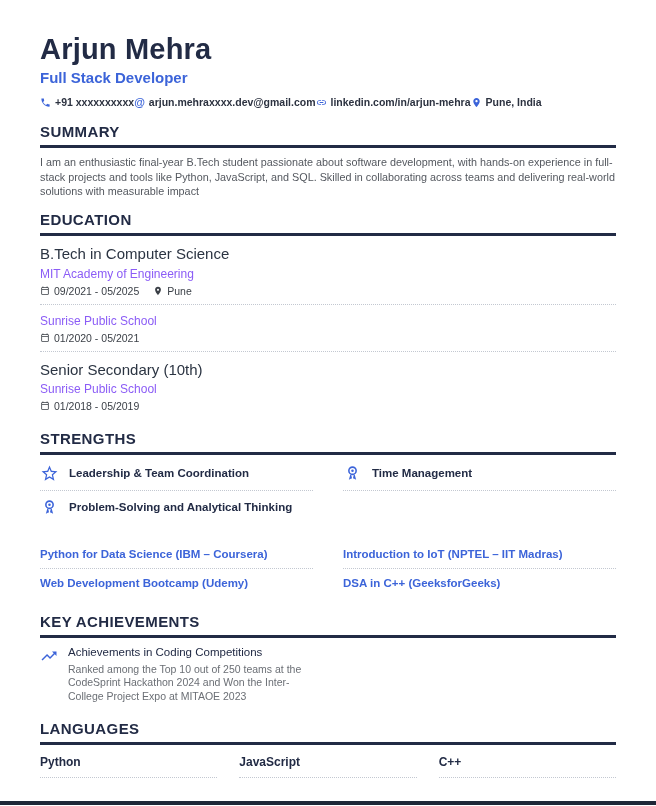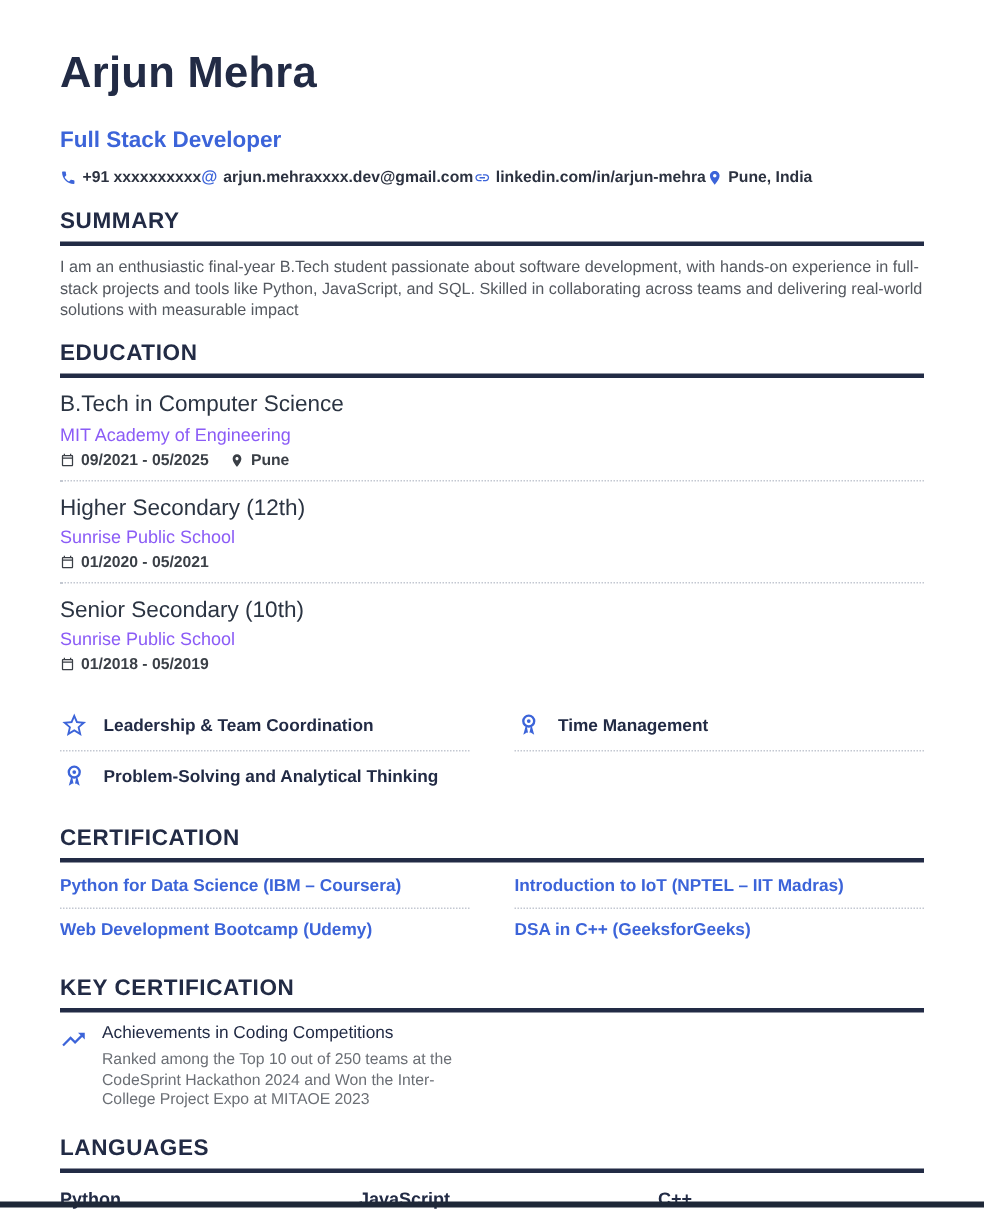--- a/index.html
+++ b/index.html
@@ -2,39 +2,39 @@
 <html><head>
 <meta charset="utf-8">
 <style>
   * { margin:0; padding:0; box-sizing:border-box; }
   html,body { width:656px; height:806px; background:#ffffff; overflow:hidden;
     font-family:"Liberation Sans", sans-serif; position:relative; }
   .page { padding:34px 40px 0 40px; width:656px; }
 
   
   .name { font-size:29px; font-weight:800; color:#222b45; line-height:1.08; letter-spacing:.2px; }
-  .subtitle { font-size:15px; font-weight:700; color:#3c64d9; margin-top:20px; }
+  .subtitle { font-size:15px; font-weight:700; color:#3c64d9; margin-top:4px; }
   .contacts { display:flex; align-items:center; margin-top:10px;
     font-size:10.5px; font-weight:600; color:#2c3240; }
   .contact { display:flex; align-items:center; gap:4px; white-space:nowrap; }
   .contact svg { width:11px; height:11px; fill:#3c64d9; flex:0 0 auto; }
   .at-glyph { color:#3c64d9; font-weight:700; font-size:11px; }
 
   
   section { margin-top:13px; }
   h2 { font-size:15px; font-weight:800; color:#222b45; letter-spacing:.4px;
     padding-bottom:5px; border-bottom:3px solid #222b45; }
   .summary-text { margin-top:7px; font-size:10.8px; line-height:1.33; color:#54585f; }
 
   
   .edu-entry { margin-top:9px; }
   .edu-degree { font-size:15px; font-weight:400; color:#2b3442; line-height:1.15; }
   .edu-school { font-size:12px; font-weight:400; color:#8b5cf6; margin-top:4px; }
   .edu-meta { display:flex; align-items:center; gap:14px; margin-top:4px;
-    font-size:10.5px; color:#3a3f46;font-weight:bold; }
+    font-size:10.5px; color:#3a3f46; }
   .edu-meta .meta-item { display:flex; align-items:center; gap:4px; }
   .edu-meta svg { width:10px; height:10px; fill:#3a3f46; }
   .dotted { border-bottom:1.5px dotted #c3c8d1; margin-top:7px; }
 
   
   .grid2 { display:grid; grid-template-columns:1fr 1fr; column-gap:30px; margin-top:2px; }
   .strength-cell { display:flex; align-items:center; gap:10px; padding:7px 0;text-align:right; }
   .strength-cell.rule { border-bottom:1.5px dotted #c3c8d1; }
   .strength-cell svg { width:19px; height:19px; flex:0 0 auto; }
   .strength-label { font-size:11.5px; font-weight:700; color:#222b45; }
@@ -114,21 +114,20 @@
           <svg viewBox="0 0 24 24">
               <path d="M12 2C8.1 2 5 5.1 5 9c0 5.2 7 13 7 13s7-7.8 7-13c0-3.9-3.1-7-7-7zm0 9.5c-1.4 0-2.5-1.1-2.5-2.5S10.6 6.5 12 6.5s2.5 1.1 2.5 2.5-1.1 2.5-2.5 2.5z"></path>
             </svg>
           <span>Pune</span>
         </span>
       </div>
       <div class="dotted"></div>
     </div>
 
     <div class="edu-entry">
-      <div class="edu-degree">Higher Secondary (12th)</div>
       <div class="edu-school">Sunrise Public School</div>
       <div class="edu-meta">
         <span class="meta-item">
           <svg viewBox="0 0 24 24">
               <path d="M19 3h-1V1h-2v2H8V1H6v2H5c-1.1 0-2 .9-2 2v14c0 1.1.9 2 2 2h14c1.1 0 2-.9 2-2V5c0-1.1-.9-2-2-2zm0 16H5V9h14v10zM5 7V5h14v2H5z"></path>
             </svg>
           <span>01/2020 - 05/2021</span>
         </span>
       </div>
       <div class="dotted"></div>
@@ -142,20 +141,21 @@
           <svg viewBox="0 0 24 24">
               <path d="M19 3h-1V1h-2v2H8V1H6v2H5c-1.1 0-2 .9-2 2v14c0 1.1.9 2 2 2h14c1.1 0 2-.9 2-2V5c0-1.1-.9-2-2-2zm0 16H5V9h14v10zM5 7V5h14v2H5z"></path>
             </svg>
           <span>01/2018 - 05/2019</span>
         </span>
       </div>
     </div>
   </section>
 
   <section style="margin-top:18px;">
+    <h2>STRENGTHS</h2>
     <div class="grid2">
       <div class="strength-cell rule">
         <svg viewBox="0 0 24 24" fill="#3c64d9">
             <path d="M22 9.2l-7.2-.6L12 2 9.2 8.6 2 9.2l5.5 4.7L5.8 21 12 17.3 18.2 21l-1.7-7.1L22 9.2zM12 15.4l-3.8 2.3 1-4.3-3.3-2.9 4.4-.4L12 6l1.7 4.1 4.4.4-3.3 2.9 1 4.3-3.8-2.3z"></path>
           </svg>
         <span class="strength-label">Leadership &amp; Team Coordination</span>
       </div>
       <div class="strength-cell rule">
         <svg viewBox="0 0 24 24">
             <circle cx="12" cy="8.5" r="4.6" fill="none" stroke="#3c64d9" stroke-width="2"></circle>
@@ -170,31 +170,30 @@
             <circle cx="12" cy="8.5" r="1.6" fill="#3c64d9"></circle>
             <path d="M9.2 13.5L7.4 20l3-1.8 1 .2-1-5zm5.6 0l1.8 6.5-3-1.8-1 .2 1-5z" fill="#3c64d9"></path>
           </svg>
         <span class="strength-label">Problem-Solving and Analytical Thinking</span>
       </div>
       <div></div>
     </div>
   </section>
 
   <section style="margin-top:16px;">
-    <h2>CERTIFICATION</h2>
     <div class="grid2">
       <div class="cert-cell rule">Python for Data Science (IBM – Coursera)</div>
       <div class="cert-cell rule">Introduction to IoT (NPTEL – IIT Madras)</div>
       <div class="cert-cell">Web Development Bootcamp (Udemy)</div>
       <div class="cert-cell">DSA in C++ (GeeksforGeeks)</div>
     </div>
   </section>
 
   <section style="margin-top:16px;">
-    <h2>KEY CERTIFICATION</h2>
+    <h2>KEY ACHIEVEMENTS</h2>
     <div class="ach-item">
       <svg viewBox="0 0 24 24" fill="#3c64d9">
           <path d="M16 6l2.3 2.3-4.9 4.9-4-4L2 16.6 3.4 18l6-6 4 4 6.3-6.3L22 12V6z"></path>
         </svg>
       <div>
         <div class="ach-title">Achievements in Coding Competitions</div>
         <div class="ach-desc">Ranked among the Top 10 out of 250 teams at the CodeSprint Hackathon 2024 and Won the Inter-College Project Expo at MITAOE 2023</div>
       </div>
     </div>
   </section>

